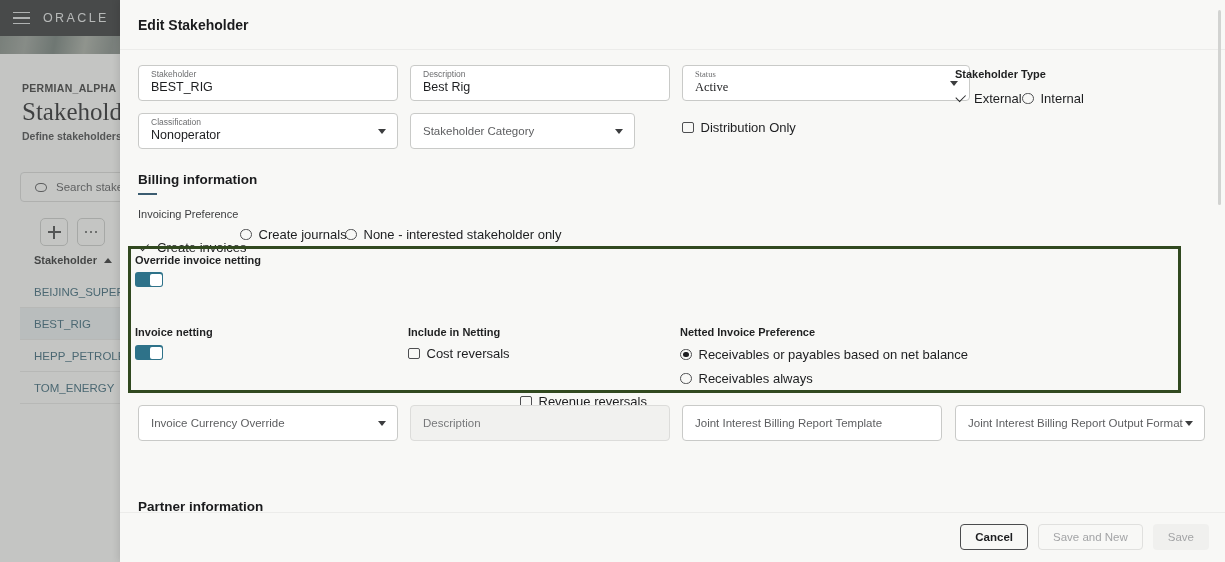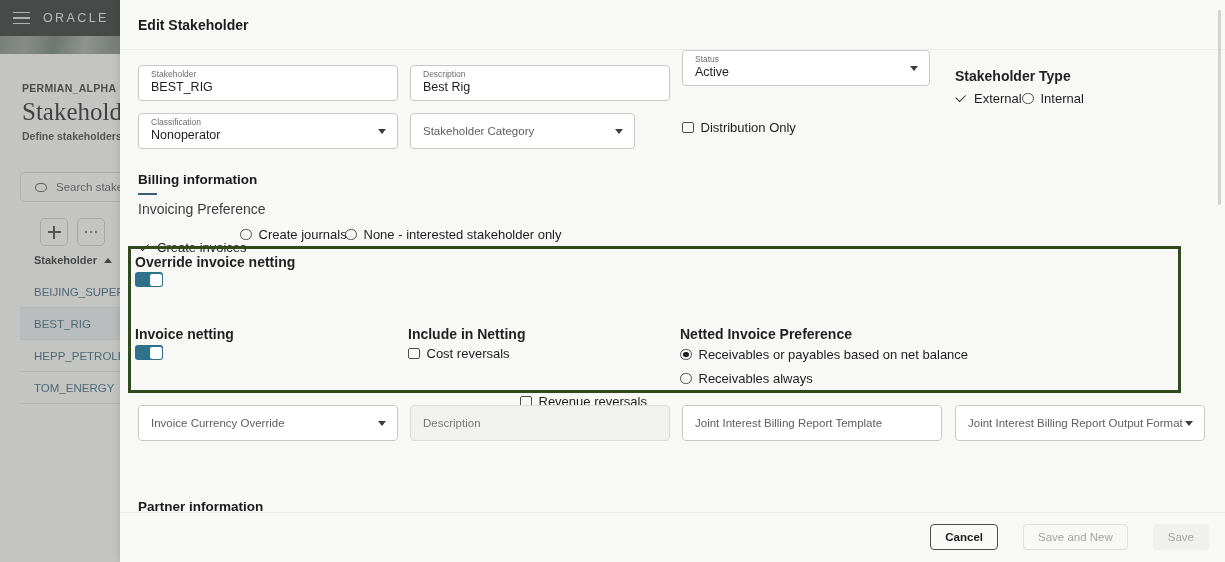--- a/index.html
+++ b/index.html
@@ -83,21 +83,21 @@
   .fld .ph.light { color: #77787a; }
   .caret-dn {
     position: absolute; right: 11px; top: 50%; margin-top: -2px;
     width: 0; height: 0; border-left: 4.5px solid transparent; border-right: 4.5px solid transparent; border-top: 5px solid #3c3d3f;
   }
 
   
   .sec-h { position: absolute; font-size: 13.5px; font-weight: 700; color: #1a1b1d; }
   .sec-rule { position: absolute; width: 19px; height: 2.4px; background: #3b5c70; }
 
-  .grp-lbl { position: absolute; font-size: 14px; font-weight: 400; color: #3c3d3f; }
+  .grp-lbl { position: absolute; font-size: 11px; font-weight: 400; color: #3c3d3f; }
   .grp-lbl.b { font-weight: 700; color: #1f2021; }
 
   
   .opt { position: absolute; display: flex; align-items: center; gap: 7px; font-size: 13px; color: #1d1e20; white-space: nowrap; }
   .rad { width: 11.5px; height: 11.5px; border: 1.3px solid #4e4f51; border-radius: 50%; flex: none; position: relative; }
   .rad.on::after { content:""; position: absolute; left: 2.2px; top: 2.2px; width: 5.4px; height: 5.4px; border-radius: 50%; background: #1d1e20; }
   .chk { width: 11.5px; height: 11.5px; border: 1.3px solid #4e4f51; border-radius: 2px; flex: none; }
   .tick { width: 12px; height: 12px; position: relative; flex: none; }
   .tick::after {
     content:""; position: absolute; left: 1px; top: 1px; width: 8px; height: 4.5px;
@@ -106,21 +106,21 @@
 
   
   .tgl { position: absolute; width: 28px; height: 15px; border-radius: 3px; background: #2e7289; display: flex; align-items: center; justify-content: flex-end; padding: 1.5px; }
   .tgl .knob { width: 12px; height: 12px; background: #fff; border-radius: 2px; }
 
   
   .hl-box { position: absolute; border: 3px solid #31491f; background: transparent; pointer-events: none; }
 
   
   .modal-ftr { position: absolute; left: 0; bottom: 0; width: 1105px; height: 50px; border-top: 1px solid #ececea; background: #f8f8f6; }
-  .btns { position: absolute; right: 16px; top: 11px; display: flex; align-items: center; gap: 25px; }
+  .btns { position: absolute; right: 16px; top: 11px; display: flex; align-items: center; gap: 10px; }
   .btn { height: 26px; border-radius: 4px; display: flex; align-items: center; justify-content: center; padding: 0 14px; font-size: 11.5px; white-space: nowrap; }
   .btn.outline { border: 1px solid #4b4c4e; color: #1d1e20; font-weight: 700; background: #f8f8f6; }
   .btn.ghost { border: 1px solid #e0e0de; color: #a3a4a6; background: #f8f8f6; }
   .btn.flat { border: 1px solid transparent; color: #a3a4a6; background: #f0f0ee; }
 
   
   .sbar { position: absolute; right: 4px; top: 10px; width: 3px; height: 195px; background: #d2d3d1; border-radius: 2px; }
 </style>
 </head>
 <body>
@@ -186,21 +186,21 @@
       <div class="fld" style="left:18px; top:15px; width:260px;">
         <span class="lbl">Stakeholder</span>
         <span class="val">BEST_RIG</span>
       </div>
 
       <div class="fld" style="left:290px; top:15px; width:260px;">
         <span class="lbl">Description</span>
         <span class="val">Best Rig</span>
       </div>
 
-      <div class="fld" style="left:562px; top:0; width:248px;">
+      <div class="fld" style="left:562px; top:15px; width:288px;font-family:Liberation Serif, serif;">
         <span class="lbl">Status</span>
         <span class="val">Active</span>
         <span class="caret-dn"></span>
       </div>
 
       <div class="grp-lbl b" style="left:835px; top:18px;">Stakeholder Type</div>
       <div class="opt" style="left:835px; top:41px;">
         <span class="tick"></span>
         <span>External</span>
       </div>
@@ -221,21 +221,21 @@
       </div>
 
       <div class="opt" style="left:562px; top:70px;">
         <span class="chk"></span>
         <span>Distribution Only</span>
       </div>
 
       <div class="sec-h" style="left:18px; top:122px;">Billing information</div>
       <div class="sec-rule" style="left:18px; top:143px;"></div>
 
-      <div class="grp-lbl" style="left:18px; top:151px;">Invoicing Preference</div>
+      <div class="grp-lbl" style="left:18px; top:158px;">Invoicing Preference</div>
       <div class="opt" style="left:18px; top:177px;margin-top:13px;">
         <span class="tick"></span>
         <span>Create invoices</span>
       </div>
       <div class="opt" style="left:120px; top:177px;">
         <span class="rad"></span>
         <span>Create journals</span>
       </div>
       <div class="opt" style="left:225px; top:177px;">
         <span class="rad"></span>

